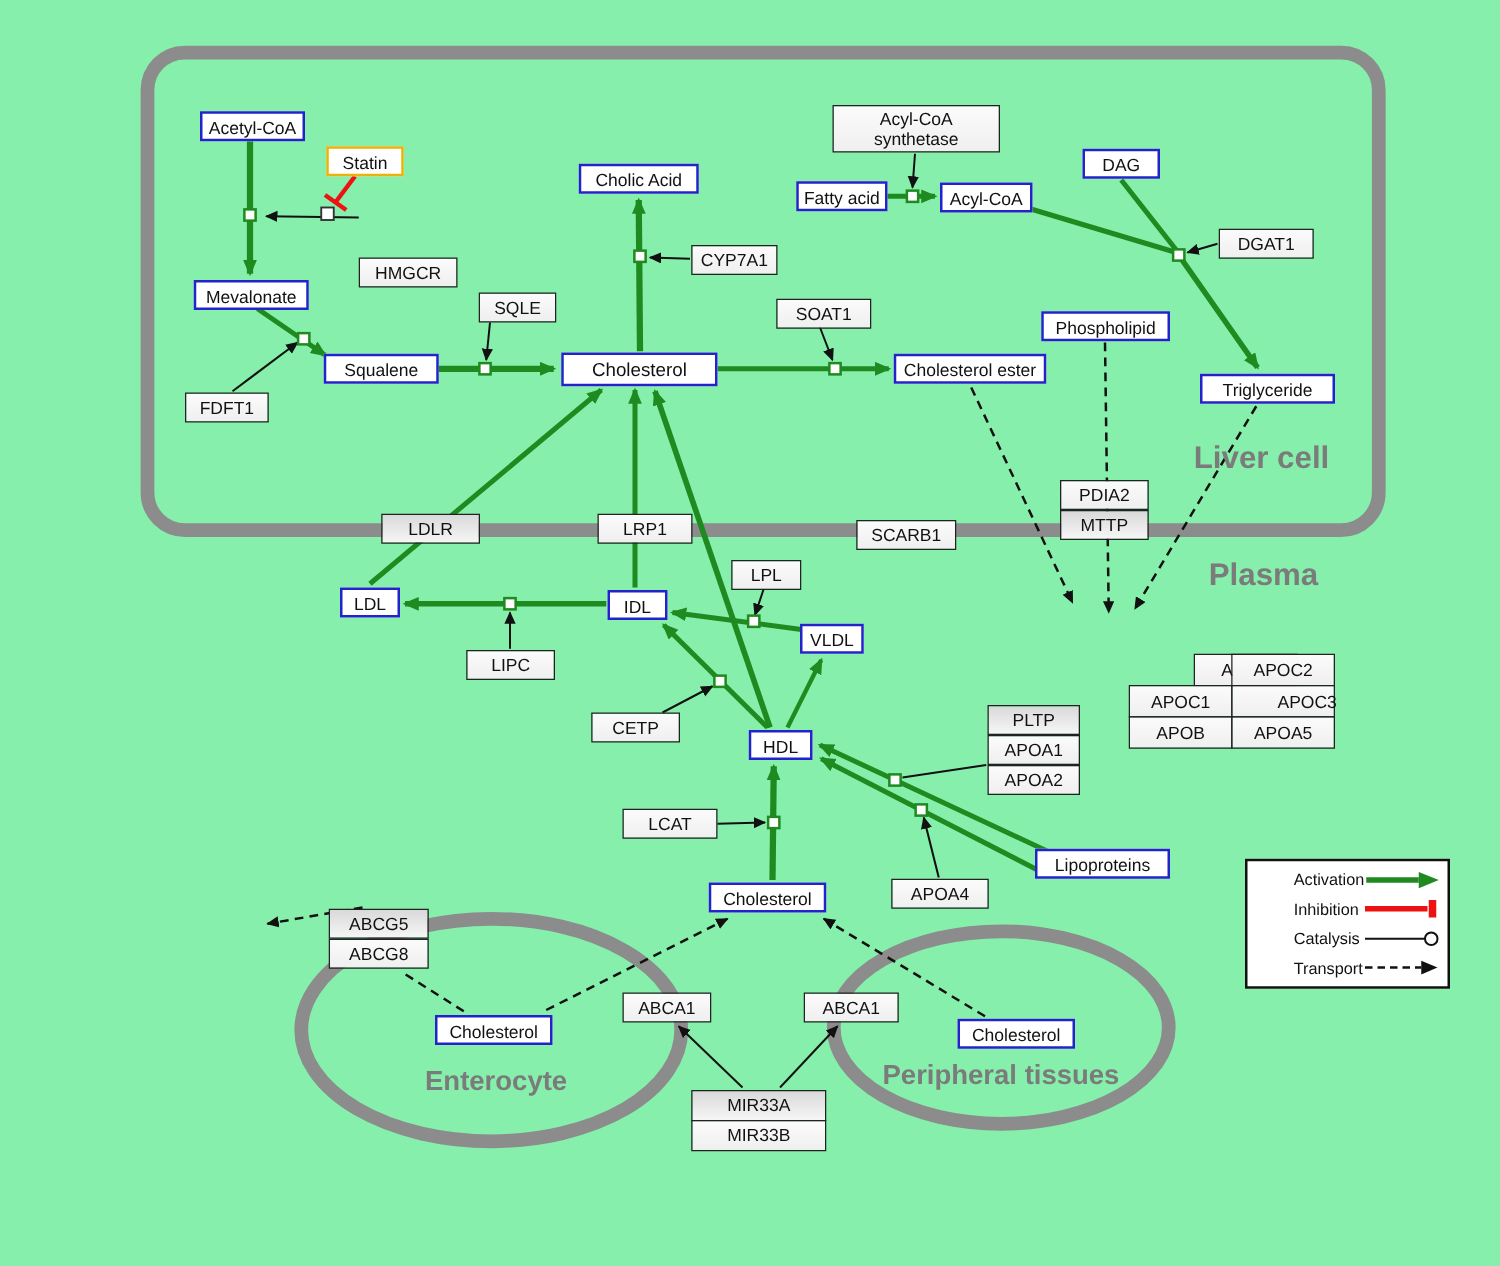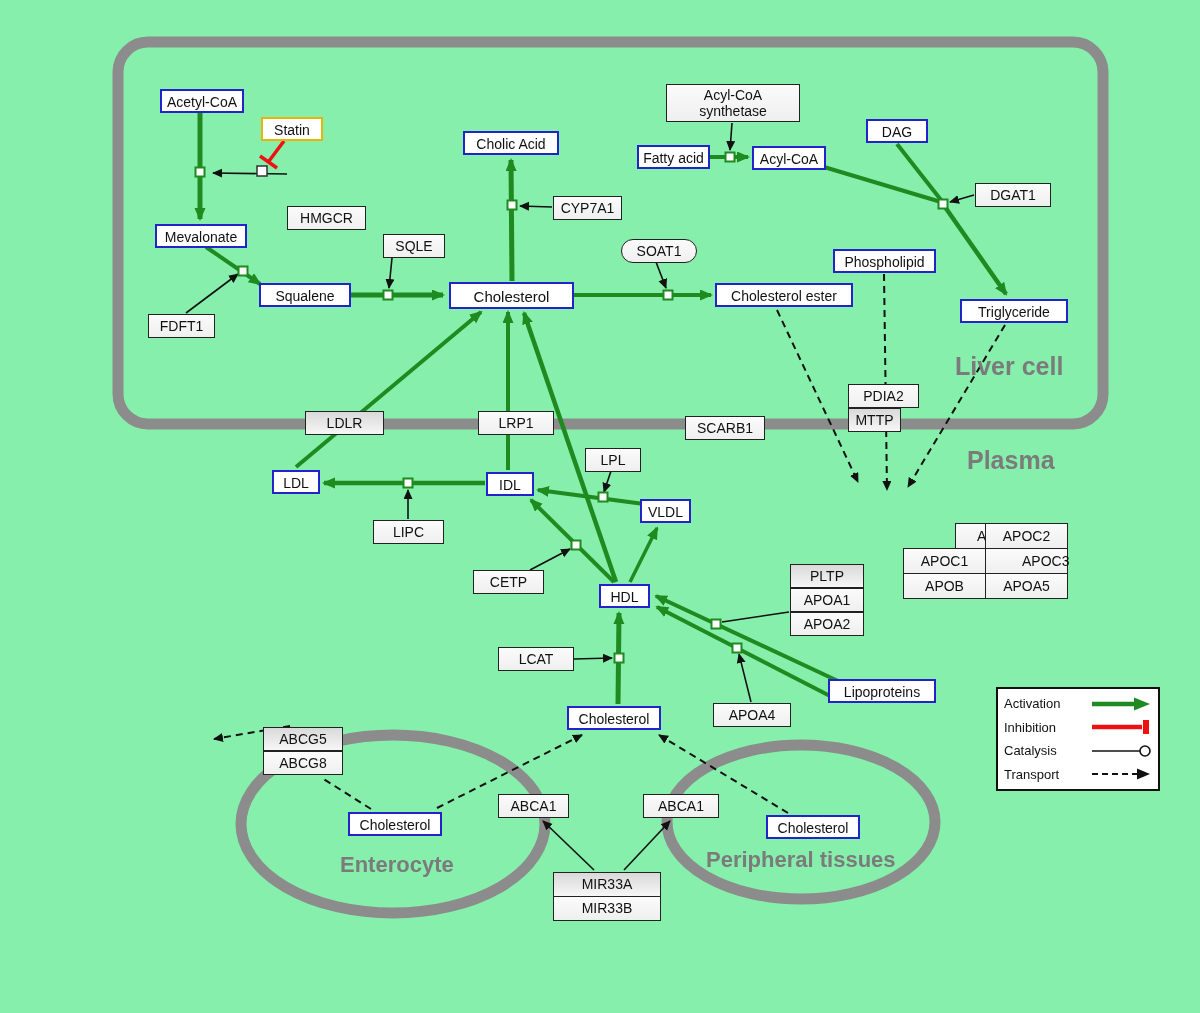--- a/index.html
+++ b/index.html
@@ -14,21 +14,21 @@
   .shaded{background:linear-gradient(180deg,#d9d9d9,#f6f6f6);}
   .statin{border:2px solid #eab308;}
   .big{height:27px;line-height:23px;font-size:15px;}
   .twoline{height:38px;line-height:16px;white-space:normal;padding:2px 4px;}
   .cell{height:26px;line-height:22px;}
   .region{position:absolute;color:#7b7b7b;font-weight:bold;}
   .legend{position:absolute;left:996px;top:687px;width:164px;height:104px;
           box-sizing:border-box;border:2.5px solid #111;background:#fff;
           display:flex;flex-direction:column;justify-content:space-evenly;
           padding:2px 6px;}
-  .lrow{display:flex;align-items:center;justify-content:space-between;height:22px;}
+  .lrow{display:flex;align-items:center;justify-content:space-between;height:22px;margin-left:31px;}
   .lrow span{font-size:13px;color:#111;}
 </style>
 </head>
 <body>
 
 <div id="stage">
 
 <svg id="edges" width="1200" height="1013" viewBox="0 0 1200 1013">
   <defs>
     <marker id="ag" markerUnits="userSpaceOnUse" markerWidth="14" markerHeight="12" refX="11" refY="5.5" orient="auto">
@@ -113,35 +113,35 @@
 <div class="box b" style="left:160px;top:89px;width:84px;">Acetyl-CoA</div>
 <div class="box statin" style="left:261px;top:117px;width:62px;">Statin</div>
 <div class="box e" style="left:287px;top:162px;width:79px;margin-top:44px;">HMGCR</div>
 <div class="box b" style="left:155px;top:224px;width:92px;">Mevalonate</div>
 <div class="box e" style="left:148px;top:314px;width:67px;">FDFT1</div>
 <div class="box b" style="left:259px;top:283px;width:92px;">Squalene</div>
 <div class="box e" style="left:383px;top:234px;width:62px;">SQLE</div>
 <div class="box b big" style="left:449px;top:282px;width:125px;">Cholesterol</div>
 <div class="box b" style="left:463px;top:131px;width:96px;">Cholic Acid</div>
 <div class="box e" style="left:553px;top:196px;width:69px;">CYP7A1</div>
-<div class="box e" style="left:621px;top:239px;width:76px;border-radius:12px;">SOAT1</div>
-<div class="box b" style="left:715px;top:283px;width:138px;">Cholesterol ester</div>
+<div class="box e" style="left:621px;top:239px;width:76px;">SOAT1</div>
+<div class="box b" style="left:715px;top:283px;width:122px;">Cholesterol ester</div>
 <div class="box b" style="left:637px;top:145px;width:73px;">Fatty acid</div>
 <div class="box e twoline" style="left:666px;top:84px;width:134px;">Acyl-CoA synthetase</div>
 <div class="box b" style="left:752px;top:146px;width:74px;">Acyl-CoA</div>
 <div class="box b" style="left:866px;top:119px;width:62px;">DAG</div>
 <div class="box e" style="left:975px;top:183px;width:76px;">DGAT1</div>
 <div class="box b" style="left:833px;top:249px;width:103px;">Phospholipid</div>
 <div class="box b" style="left:960px;top:299px;width:108px;">Triglyceride</div>
 
 <div class="box e shaded" style="left:305px;top:411px;width:79px;">LDLR</div>
 <div class="box e" style="left:478px;top:411px;width:76px;">LRP1</div>
 <div class="box e" style="left:685px;top:416px;width:80px;">SCARB1</div>
 <div class="box e" style="left:848px;top:384px;width:71px;">PDIA2</div>
-<div class="box e shaded" style="left:848px;top:408px;width:53px;">MTTP</div>
+<div class="box e shaded" style="left:848px;top:408px;width:71px;">MTTP</div>
 
 <div class="box b" style="left:272px;top:470px;width:48px;">LDL</div>
 <div class="box b" style="left:486px;top:472px;width:48px;">IDL</div>
 <div class="box e" style="left:373px;top:520px;width:71px;">LIPC</div>
 <div class="box e" style="left:585px;top:448px;width:56px;">LPL</div>
 <div class="box b" style="left:640px;top:499px;width:51px;">VLDL</div>
 <div class="box e" style="left:473px;top:570px;width:71px;">CETP</div>
 <div class="box b" style="left:599px;top:584px;width:51px;">HDL</div>
 <div class="box e" style="left:498px;top:647px;width:76px;">LCAT</div>
 <div class="box e shaded" style="left:790px;top:564px;width:74px;">PLTP</div>

